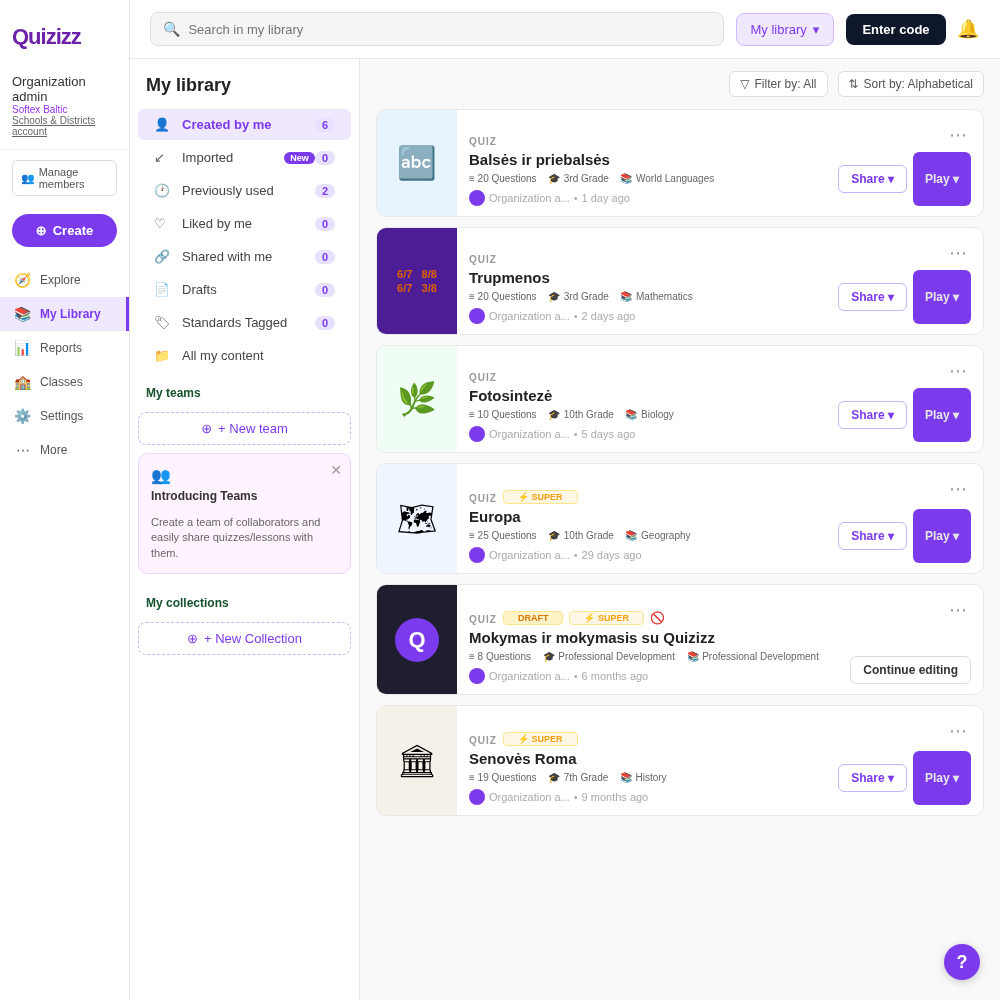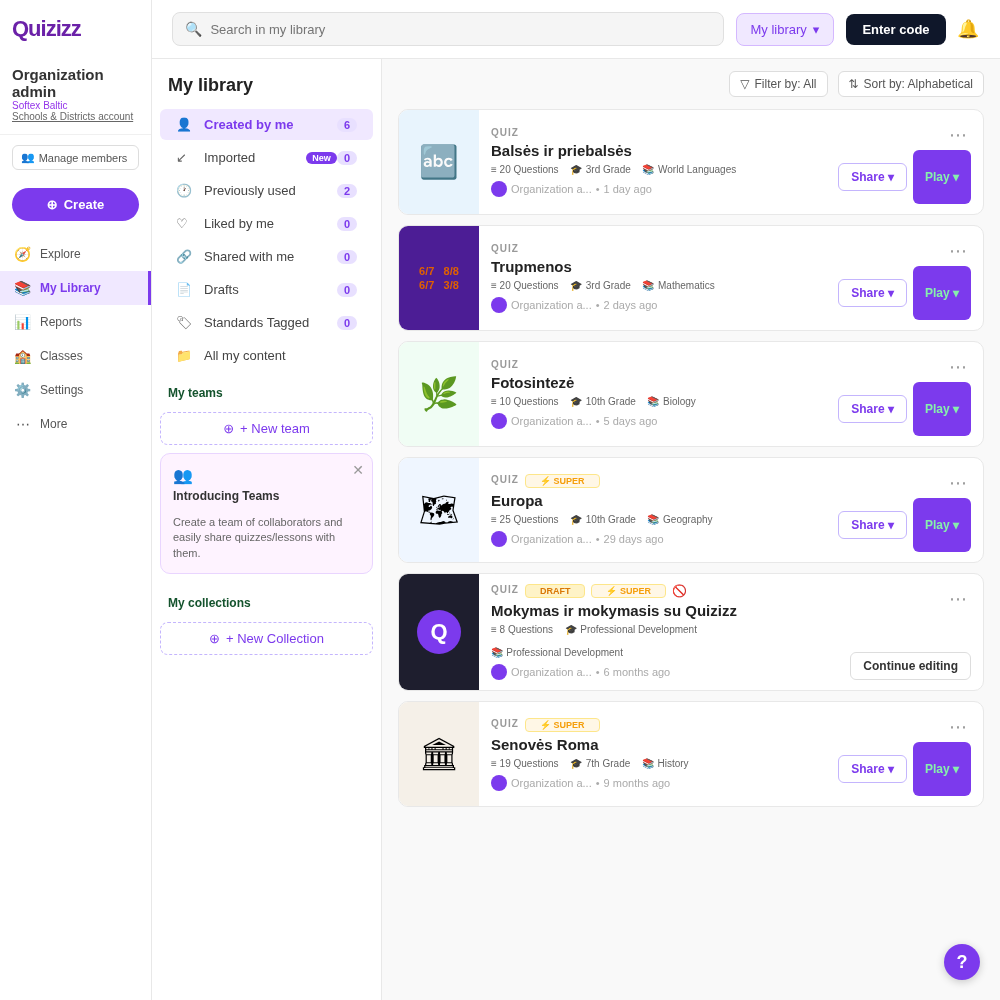--- a/index.html
+++ b/index.html
@@ -1,23 +1,23 @@
 <!DOCTYPE html>
 <html><head>
   <meta charset="utf-8">
   <style>
     * { box-sizing: border-box; margin: 0; padding: 0; }
     body { font-family: -apple-system, BlinkMacSystemFont, 'Segoe UI', sans-serif; background: #f5f5f5; display: flex; height: 1000px; overflow: hidden; font-size: 13px; }
 
     
-    .sidebar { width: 152px; background: #fff; display: flex; flex-direction: column; padding: 16px 0; border-right: 1px solid #e8e8e8; flex-shrink: 0; }
+    .sidebar { width: 130px; background: #fff; display: flex; flex-direction: column; padding: 24px 0; border-right: 1px solid #e8e8e8; flex-shrink: 0; }
     .logo { padding: 0 12px 16px; }
     .logo-text { font-size: 22px; font-weight: 800; color: #6B21A8; letter-spacing: -1px; }
     .user-info { padding: 8px 12px 12px; border-bottom: 1px solid #f0f0f0; }
-    .user-role { font-size: 15px; font-weight: 700; color: #333; }
+    .user-role { font-size: 13px; font-weight: 400; color: #333; }
     .user-org { font-size: 10px; color: #9333EA; }
     .user-account { font-size: 10px; color: #666; text-decoration: underline; cursor: pointer; }
     .manage-members { margin: 10px 12px; display: flex; align-items: center; gap: 4px; font-size: 11px; color: #555; cursor: pointer; border: 1px solid #ddd; border-radius: 6px; padding: 5px 8px; }
     .create-btn { margin: 8px 12px; background: #7C3AED; color: #fff; border: none; border-radius: 20px; padding: 9px 16px; font-size: 13px; font-weight: 600; cursor: pointer; display: flex; align-items: center; gap: 6px; justify-content: center; }
     .nav-items { display: flex; flex-direction: column; margin-top: 8px; }
     .nav-item { display: flex; align-items: center; gap: 8px; padding: 9px 14px; cursor: pointer; color: #555; font-size: 12px; border-radius: 0; }
     .nav-item.active { background: #f0e8ff; color: #7C3AED; font-weight: 600; border-right: 3px solid #7C3AED; }
     .nav-icon { font-size: 14px; width: 18px; text-align: center; }
 
     
@@ -57,32 +57,32 @@
     
     .quiz-list { flex: 1; overflow-y: auto; padding: 12px 16px; background: #f9f9f9; }
     .quiz-list-header { display: flex; justify-content: flex-end; align-items: center; gap: 10px; margin-bottom: 12px; }
     .filter-btn { display: flex; align-items: center; gap: 5px; font-size: 12px; color: #555; cursor: pointer; padding: 5px 10px; border-radius: 6px; border: 1px solid #ddd; background: #fff; }
     .sort-btn { display: flex; align-items: center; gap: 5px; font-size: 12px; color: #555; cursor: pointer; padding: 5px 10px; border-radius: 6px; border: 1px solid #ddd; background: #fff; }
 
     
     .quiz-card { background: #fff; border-radius: 10px; margin-bottom: 10px; display: flex; align-items: stretch; border: 1px solid #e8e8e8; overflow: hidden; }
     .quiz-thumb { width: 80px; min-height: 80px; flex-shrink: 0; display: flex; align-items: center; justify-content: center; overflow: hidden; }
     .quiz-body { flex: 1; padding: 10px 12px; display: flex; flex-direction: column; justify-content: center; }
-    .quiz-type-row { display: flex; align-items: flex-start; gap: 6px; margin-bottom: 4px; }
+    .quiz-type-row { display: flex; align-items: flex-end; gap: 6px; margin-bottom: 4px; margin-top: 16px; }
     .quiz-type { font-size: 10px; font-weight: 700; color: #999; letter-spacing: 1px; }
     .quiz-badge { font-size: 9px; font-weight: 700; border-radius: 4px; padding: 1px 14px; }
     .badge-draft { background: #FEF3C7; color: #D97706; border: 1px solid #FDE68A; }
     .badge-super { background: #FFF7E6; color: #F59E0B; border: 1px solid #FDE68A; }
     .quiz-title { font-size: 15px; font-weight: 700; color: #222; margin-bottom: 5px; }
     .quiz-meta { display: flex; align-items: center; gap: 12px; flex-wrap: wrap; font-size: 10px; color: #666; margin-bottom: 6px; }
     .quiz-meta-item { display: flex; align-items: center; gap: 4px; }
     .quiz-footer { display: flex; align-items: center; gap: 4px; font-size: 11px; color: #aaa; }
     .more-btn { color: #999; cursor: pointer; font-size: 18px; padding: 4px; }
     .share-btn { background: #fff; color: #7C3AED; border: 1px solid #C4B5FD; border-radius: 6px; padding: 6px 12px; font-size: 12px; font-weight: 600; cursor: pointer; display: flex; align-items: center; gap: 4px; }
-    .play-btn { background: #7C3AED; color: #86efac; border: none; border-radius: 6px; padding: 20px 12px; font-size: 12px; font-weight: 600; cursor: pointer; display: flex; align-items: center; gap: 4px; }
+    .play-btn { background: #7C3AED; color: #e5e5e5; border: none; border-radius: 6px; padding: 20px 12px; font-size: 12px; font-weight: 600; cursor: pointer; display: flex; align-items: center; gap: 4px; }
     .continue-btn { background: #fff; color: #333; border: 1px solid #ddd; border-radius: 6px; padding: 6px 12px; font-size: 12px; font-weight: 600; cursor: pointer; }
     .avatar-dot { width: 16px; height: 16px; border-radius: 50%; background: #7C3AED; display: inline-block; }
 
     
     ::-webkit-scrollbar { width: 6px; }
     ::-webkit-scrollbar-track { background: transparent; }
     ::-webkit-scrollbar-thumb { background: #ccc; border-radius: 3px; }
 
     .quiz-actions-col { display: flex; flex-direction: column; align-items: flex-end; justify-content: space-between; padding: 10px 12px; }
   </style>

